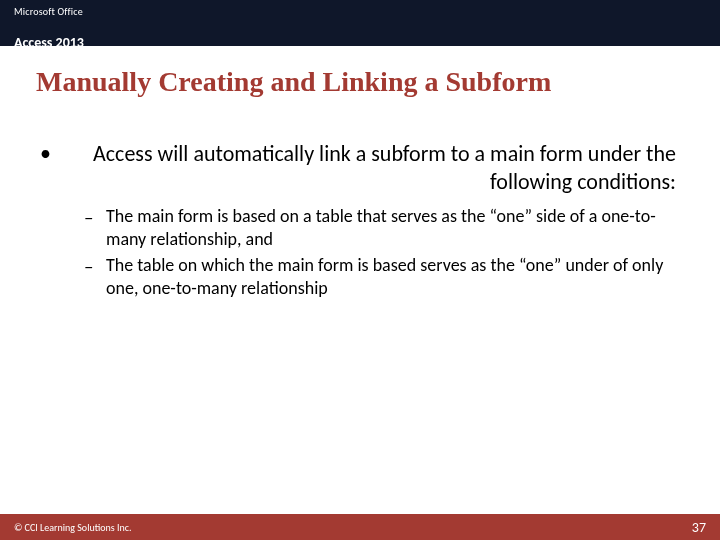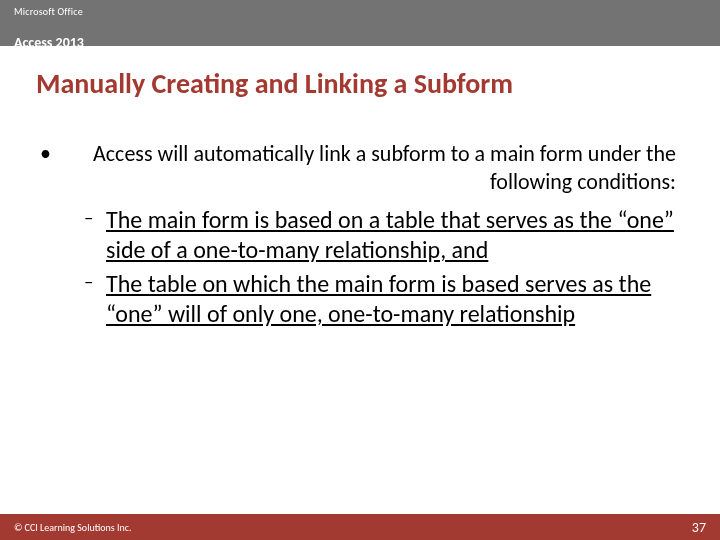--- a/index.html
+++ b/index.html
@@ -1,38 +1,38 @@
 <!DOCTYPE html>
 <html><head>
 <meta charset="utf-8">
 <style>
   * { box-sizing: border-box; margin: 0; padding: 0; }
   html, body { width: 720px; height: 540px; font-family: "Segoe UI", "Calibri", Arial, sans-serif; background: #fff; overflow: hidden; }
   .slide { position: relative; width: 720px; height: 540px; background: #fff; }
   .header-band {
     position: absolute; top: 0; left: 0; width: 100%; height: 46px;
-    background: #737373; color: #fff; padding: 5px 14px 0 14px;
+    background: #0f172a; color: #fff; padding: 5px 14px 0 14px;
   }
   .header-small { font-size: 10px; font-weight: 400; letter-spacing: 0.2px; }
   .header-large { font-size: 14px; font-weight: 700; margin-top: 16px; }
   .title {
     position: absolute; top: 66px; left: 36px; right: 36px;
-    color: #a33a32; font-size: 28px; font-weight: 700;
+    color: #a33a32; font-size: 28px; font-weight: 700; font-family: Liberation Serif, serif;
   }
   .body {
     position: absolute; top: 140px; left: 36px; right: 44px;
     color: #000;
   }
   .bullet-row { display: flex; align-items: flex-start; margin-bottom: 10px; }
   .bullet-dot { width: 28px; flex: 0 0 28px; font-size: 22px; line-height: 28px; text-align: left; padding-left: 4px; }
   .bullet-text { font-size: 22px; line-height: 1.25; text-align: right; }
   .sub-list { margin-top: 6px; margin-left: 48px; }
   .sub-row { display: flex; align-items: flex-start; margin-bottom: 4px; }
   .sub-dash { width: 22px; flex: 0 0 22px; font-size: 19px; line-height: 25px; }
-  .sub-text { font-size: 24px; line-height: 1.25; text-decoration: underline; }
+  .sub-text { font-size: 18px; line-height: 1.25; }
   .footer-band {
     position: absolute; bottom: 0; left: 0; width: 100%; height: 26px;
     background: #a33a32; color: #fff; display: flex; align-items: center;
     justify-content: space-between; padding: 0 14px; font-size: 10px; gap: 32px;
   }
   .page-num { font-size: 14px; }
 </style>
 </head>
 <body>
 
@@ -50,21 +50,21 @@
       <div class="bullet-dot">•</div>
       <div class="bullet-text">Access will automatically link a subform to a main form under the following conditions:</div>
     </div>
     <div class="sub-list">
       <div class="sub-row">
         <div class="sub-dash">–</div>
         <div class="sub-text">The main form is based on a table that serves as the “one” side of a one-to-many relationship, and</div>
       </div>
       <div class="sub-row">
         <div class="sub-dash">–</div>
-        <div class="sub-text">The table on which the main form is based serves as the “one” will of only one, one-to-many relationship</div>
+        <div class="sub-text">The table on which the main form is based serves as the “one” under of only one, one-to-many relationship</div>
       </div>
     </div>
   </div>
 
   <div class="footer-band">
     <div>© CCI Learning Solutions Inc.</div>
     <div class="page-num">37</div>
   </div>
 
 </div>

